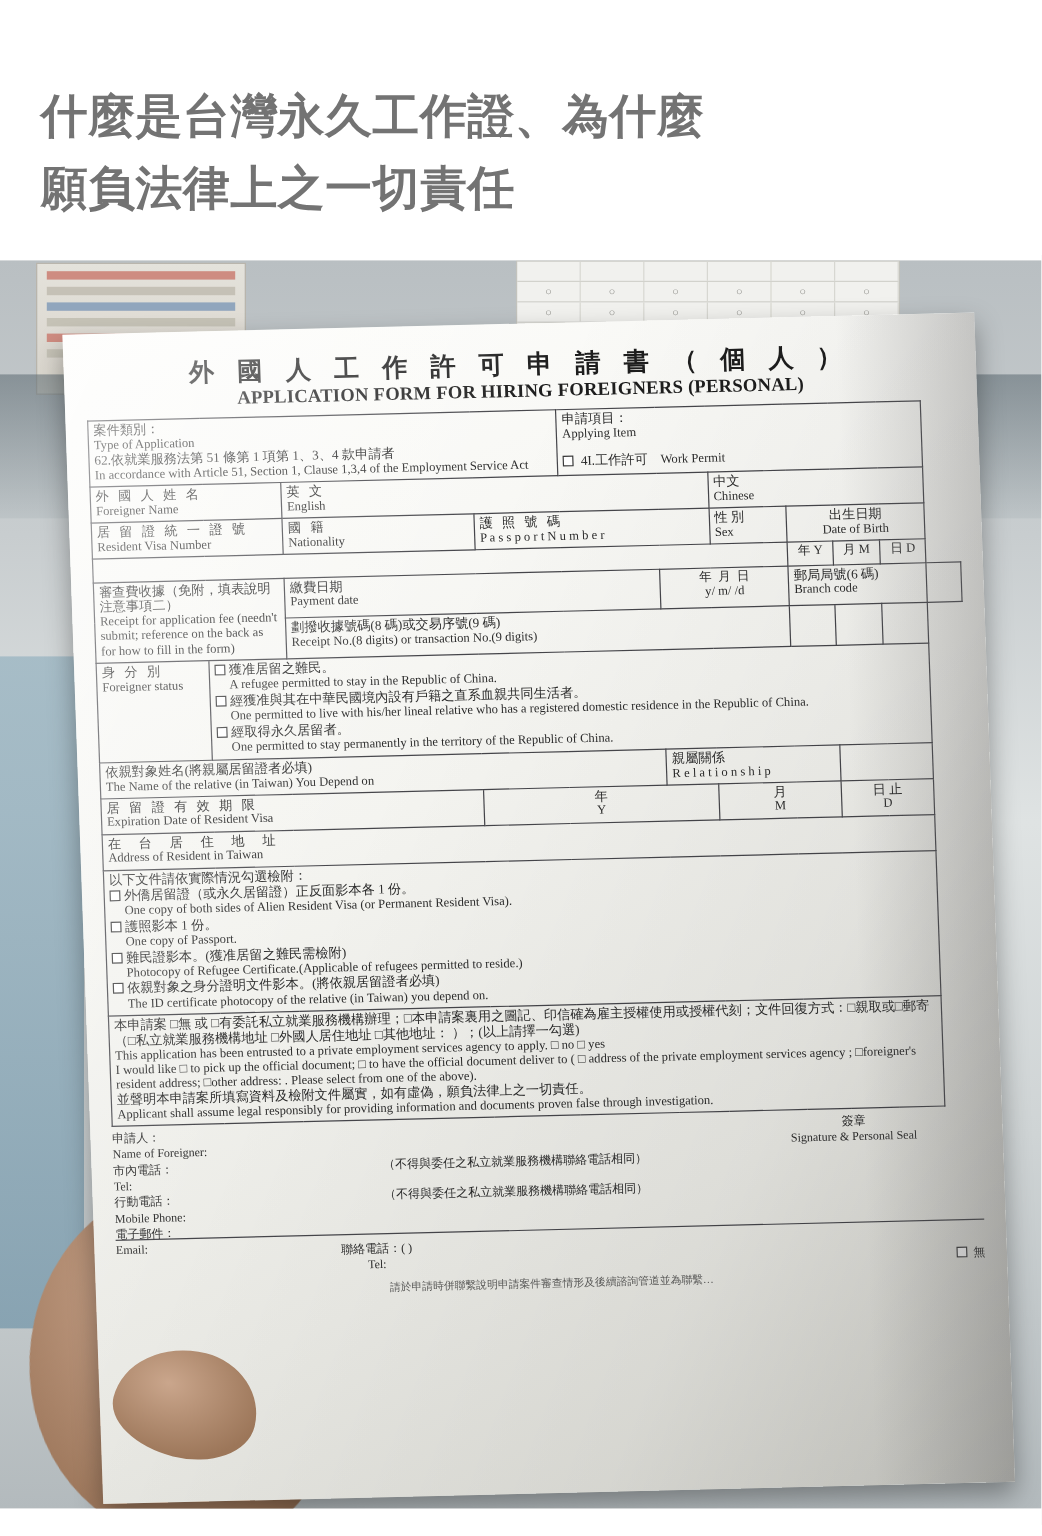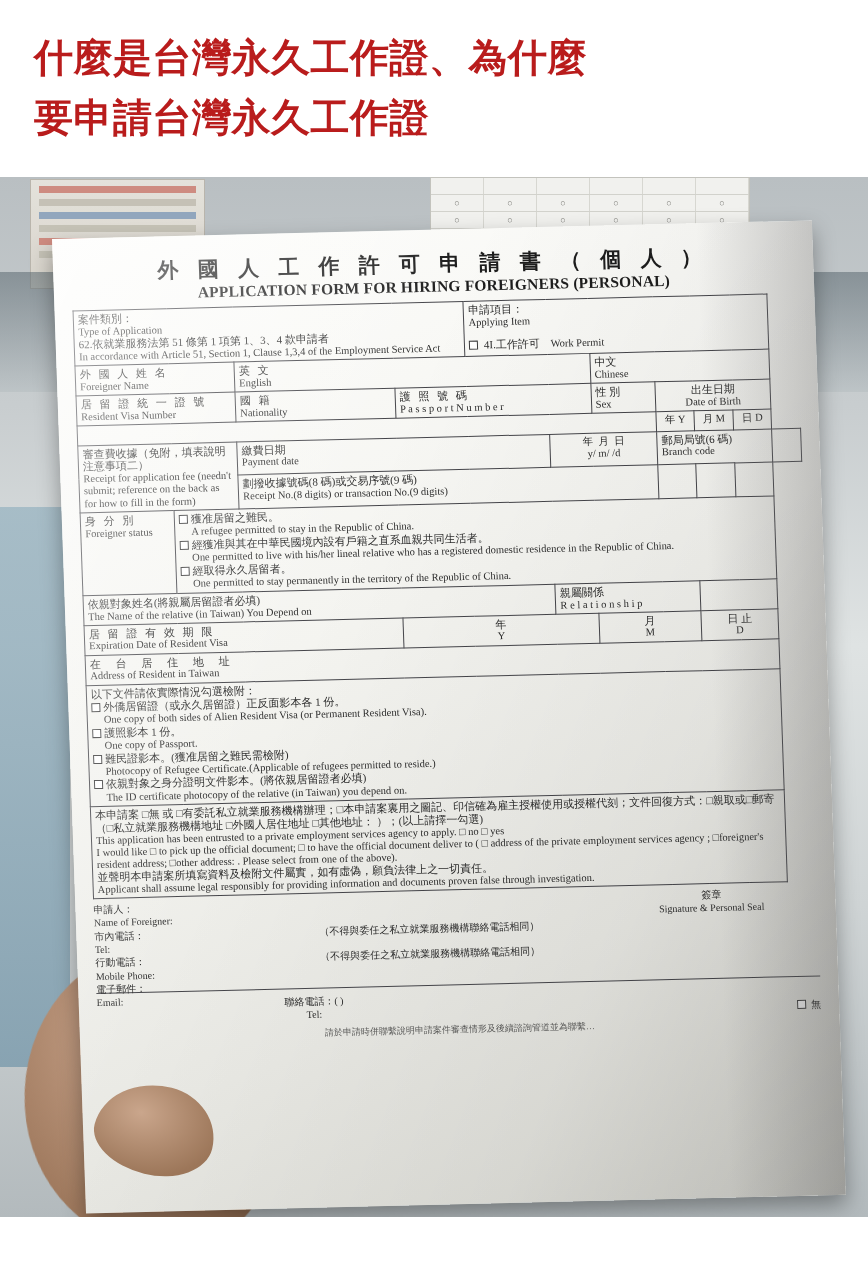--- a/index.html
+++ b/index.html
@@ -14,23 +14,24 @@
     min-height: 1280px;
     position: relative;
     overflow: hidden;
     background: #fff;
   }
   .article-title {
     padding: 28px 20px 0 34px;
     font-size: 39px;
     line-height: 1.55;
     font-weight: 700;
-    color: #b91c1c;
+    color: #737373;
     letter-spacing: 0.5px;
     font-family: "Liberation Sans", sans-serif;
+    margin-top: 40px;
   }
   .photo {
     position: relative;
     margin-top: 28px;
     width: 868px;
     height: 1040px;
     background: #cfd3d4;
     overflow: hidden;
   }
   
@@ -169,21 +170,21 @@
     pointer-events:none;
   }
 </style>
 </head>
 <body>
 
 <div class="page">
 
   <div class="article-title">
     <div>什麼是台灣永久工作證、為什麼</div>
-    <div>要申請台灣永久工作證</div>
+    <div>願負法律上之一切責任</div>
   </div>
 
   <div class="photo">
     <div class="bg-wall"></div>
 
     <div class="bg-poster">
       <div class="ln red"></div>
         <div class="ln"></div>
         <div class="ln blue"></div>
       <div class="ln"></div>

